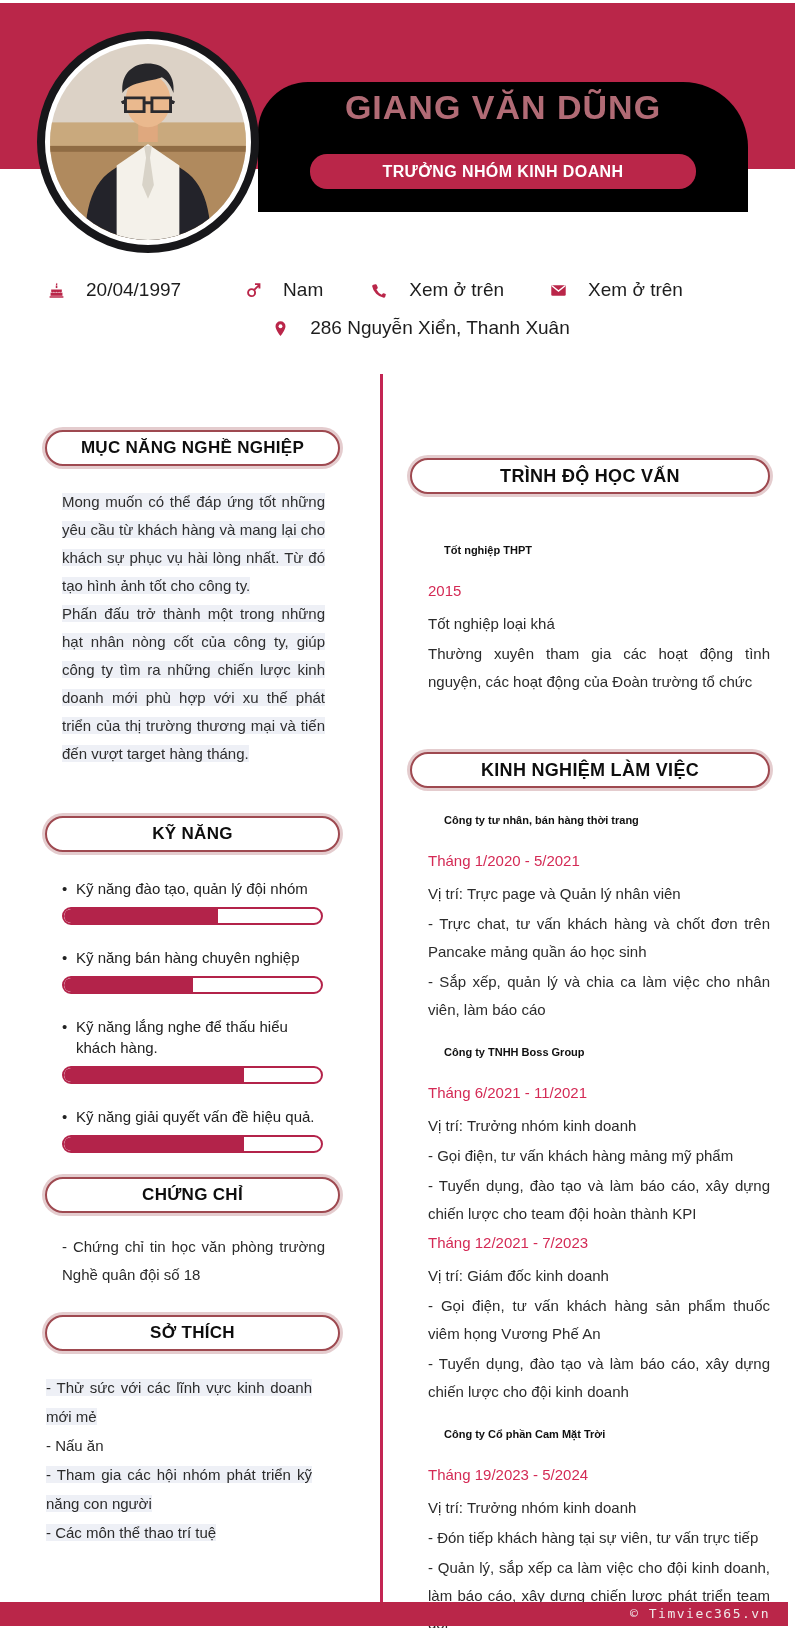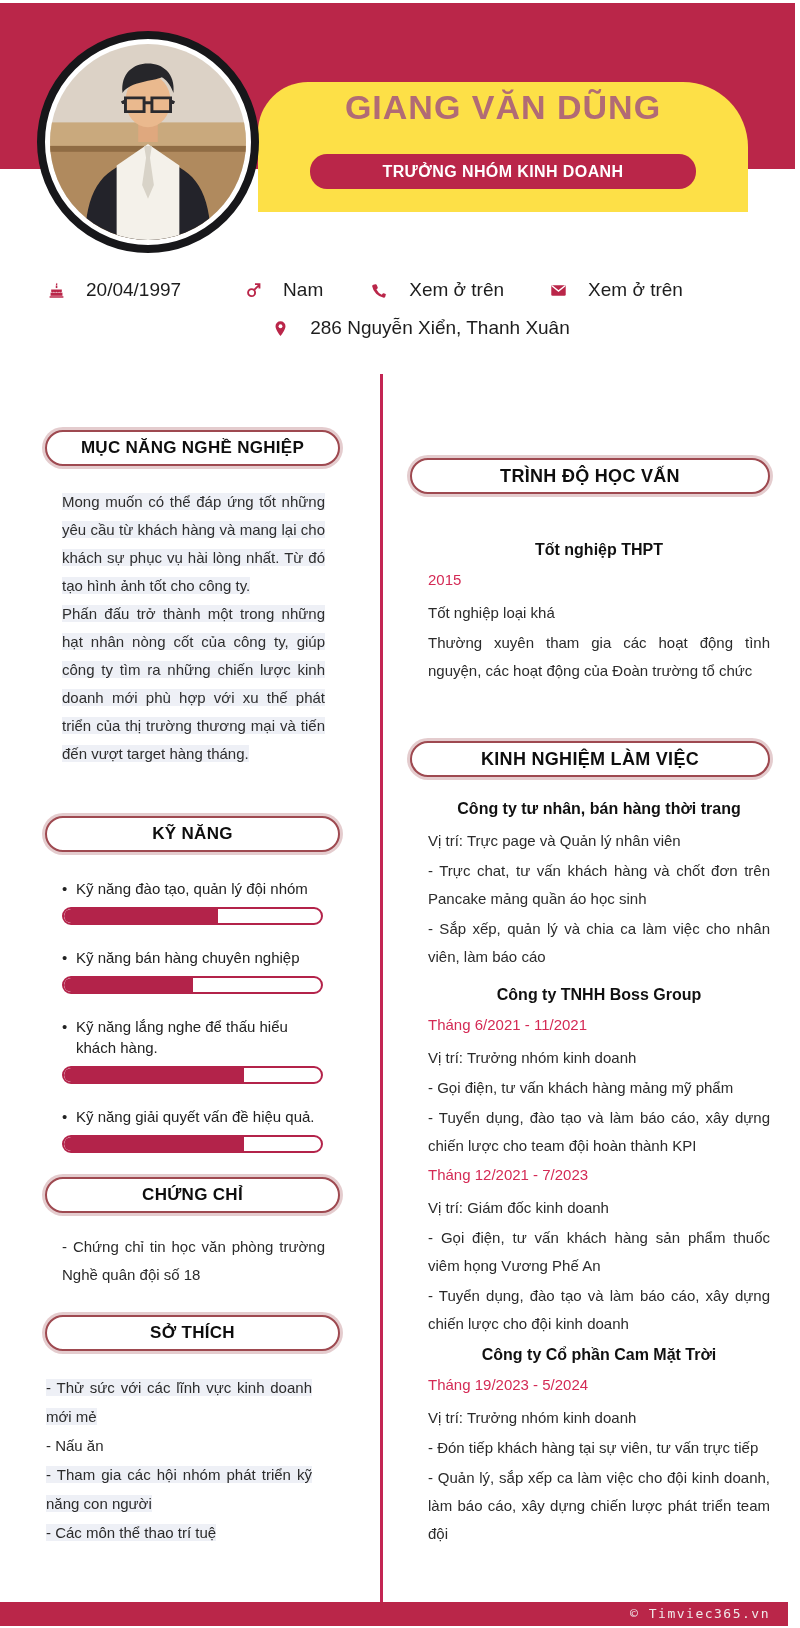--- a/index.html
+++ b/index.html
@@ -2,21 +2,21 @@
 <html><head>
 <meta charset="utf-8">
 <style>
   html,body{margin:0;padding:0;background:#fff;}
   .page{position:relative;width:800px;height:1628px;background:#fff;overflow:hidden;
         font-family:"Liberation Sans",sans-serif;color:#222;}
 
   
   .header{position:absolute;top:0;left:0;width:800px;height:258px;}
   .band{position:absolute;left:0;top:3px;width:795px;height:166px;background:#ba2649;}
-  .panel{position:absolute;left:258px;top:82px;width:490px;height:130px;background:#fde047;
+  .panel{position:absolute;left:258px;top:82px;width:490px;height:130px;background:#000000;
          border-radius:50px 65px 0 0;}
   .panel h1{margin:4px 0 0;line-height:42px;text-align:center;font-size:34px;font-weight:bold;
             color:#b16b75;letter-spacing:1px;}
   .badge{margin:26px auto 0;width:386px;height:35px;border-radius:17px;background:#ba2649;
          color:#fff;font-weight:bold;font-size:16px;line-height:35px;text-align:center;letter-spacing:.4px;}
   .photo{position:absolute;left:37px;top:31px;width:196px;height:196px;border-radius:50%;
          border:8px solid #17171a;background:#fff;padding:5px;box-sizing:content-box;}
   .photo .ph-in{width:196px;height:196px;border-radius:50%;overflow:hidden;}
   .photo svg{display:block;width:100%;height:100%;}
 
@@ -55,21 +55,21 @@
   .fill{height:100%;background:#b3234a;border-radius:7px 0 0 7px;}
 
   .pill-cert{margin-top:24px;}
   .cert p{margin:20px 0 0 17px;width:263px;font-size:15px;line-height:28px;text-align:justify;color:#2b2b2b;}
 
   .pill-hobby{margin-top:26px;}
   .hobbies{margin:22px 0 0 1px;width:266px;}
   .hobbies p{margin:0;font-size:15px;line-height:29px;text-align:justify;color:#2b2b2b;}
 
   .entry{margin-left:18px;}
-  .entry h3{margin:5px;font-size:16px;font-weight:bold;color:#101010;line-height:24px;text-align:center;}
+  .entry h3{margin:16px;font-size:11px;font-weight:bold;color:#101010;line-height:24px;}
   .entry .date{margin-top:2px;color:#d42a55;font-size:15px;line-height:26px;}
   .entry .lines{margin-top:6px;}
   .entry .lines p{margin:2px 0 0;font-size:15px;line-height:28px;color:#2b2b2b;text-align:justify;}
   .edu-entry{margin-top:44px;}
   .pill-exp{margin-top:56px;}
   .exp-entry:nth-of-type(2){margin-top:36px;}
   .exp-entry:nth-of-type(3){margin-top:24px;}
   .exp-entry:nth-of-type(4){margin-top:20px;}
   .exp-entry:nth-of-type(5){margin-top:12px;}
 
@@ -223,20 +223,21 @@
         <div class="lines">
           <p>Tốt nghiệp loại khá</p>
           <p>Thường xuyên tham gia các hoạt động tình nguyện, các hoạt động của Đoàn trường tổ chức</p>
         </div>
       </div>
 
       <div class="pill pill-exp">KINH NGHIỆM LÀM VIỆC</div>
 
       <div class="entry exp-entry">
         <h3>Công ty tư nhân, bán hàng thời trang</h3>
+        <div class="date">Tháng 1/2020 - 5/2021</div>
         <div class="lines">
           <p>Vị trí: Trực page và Quản lý nhân viên</p>
           <p>- Trực chat, tư vấn khách hàng và chốt đơn trên Pancake mảng quần áo học sinh</p>
           <p>- Sắp xếp, quản lý và chia ca làm việc cho nhân viên, làm báo cáo</p>
         </div>
       </div>
 
       <div class="entry exp-entry">
         <h3>Công ty TNHH Boss Group</h3>
         <div class="date">Tháng 6/2021 - 11/2021</div>

